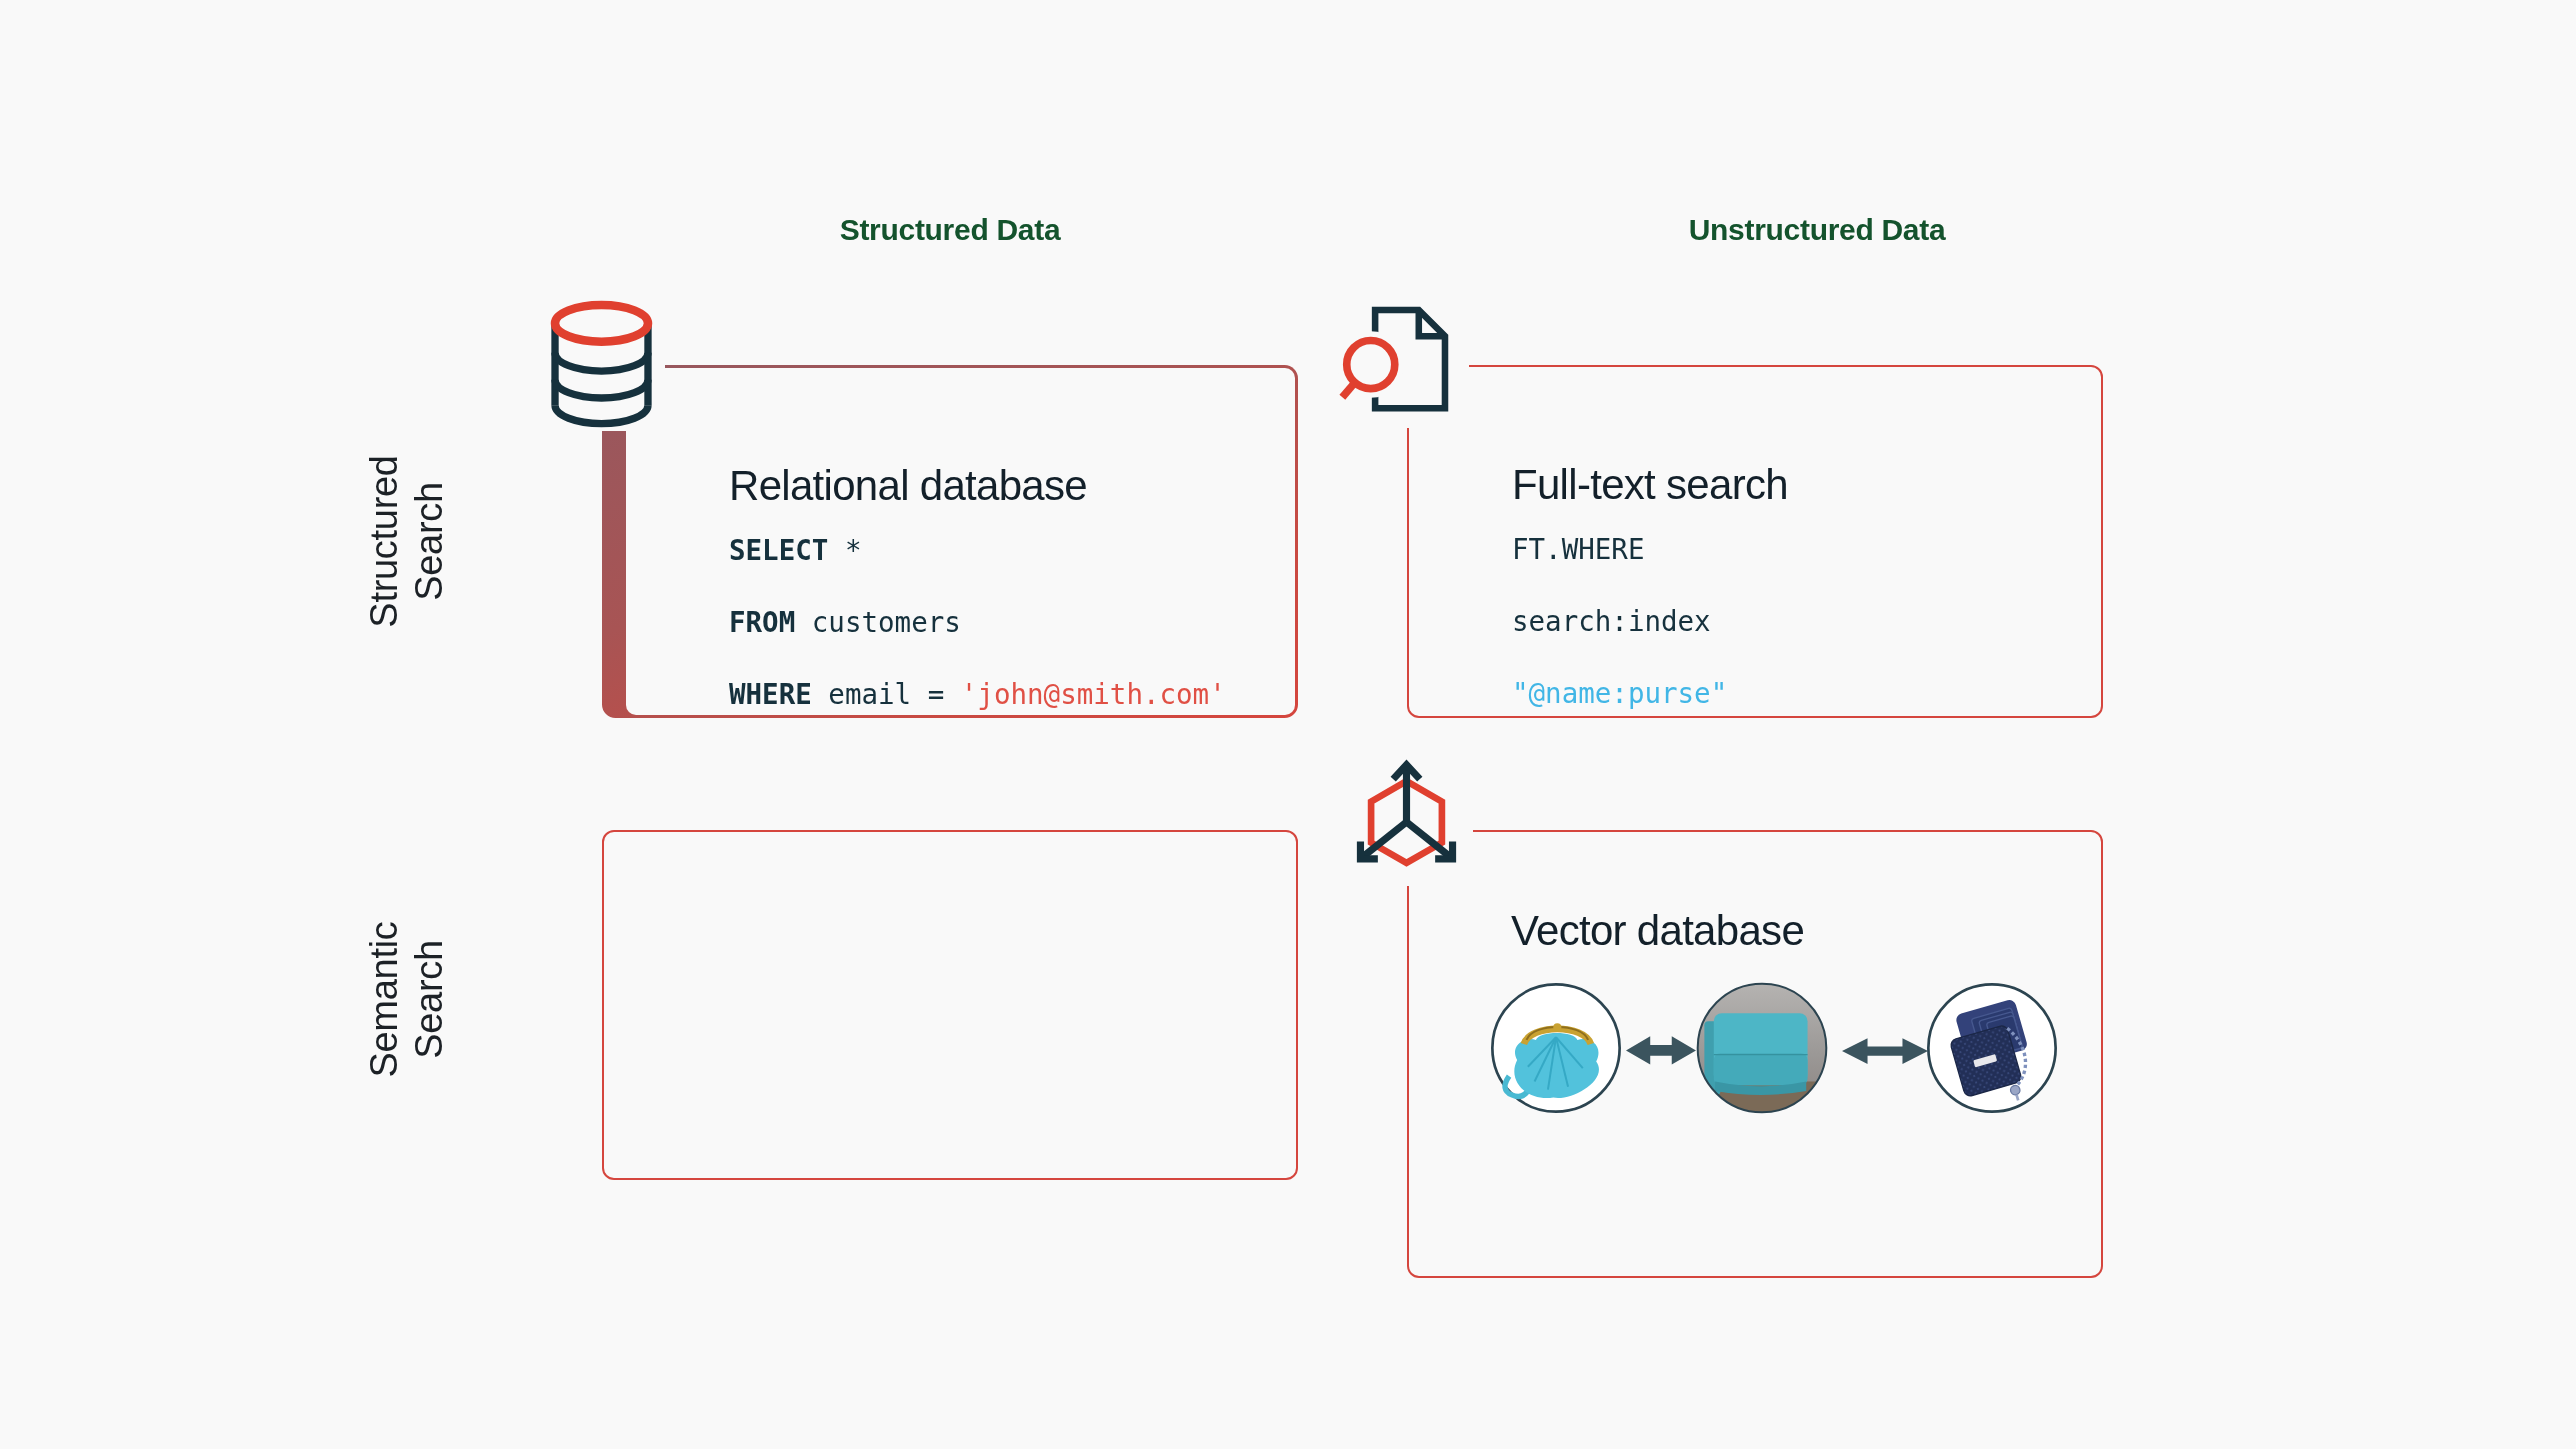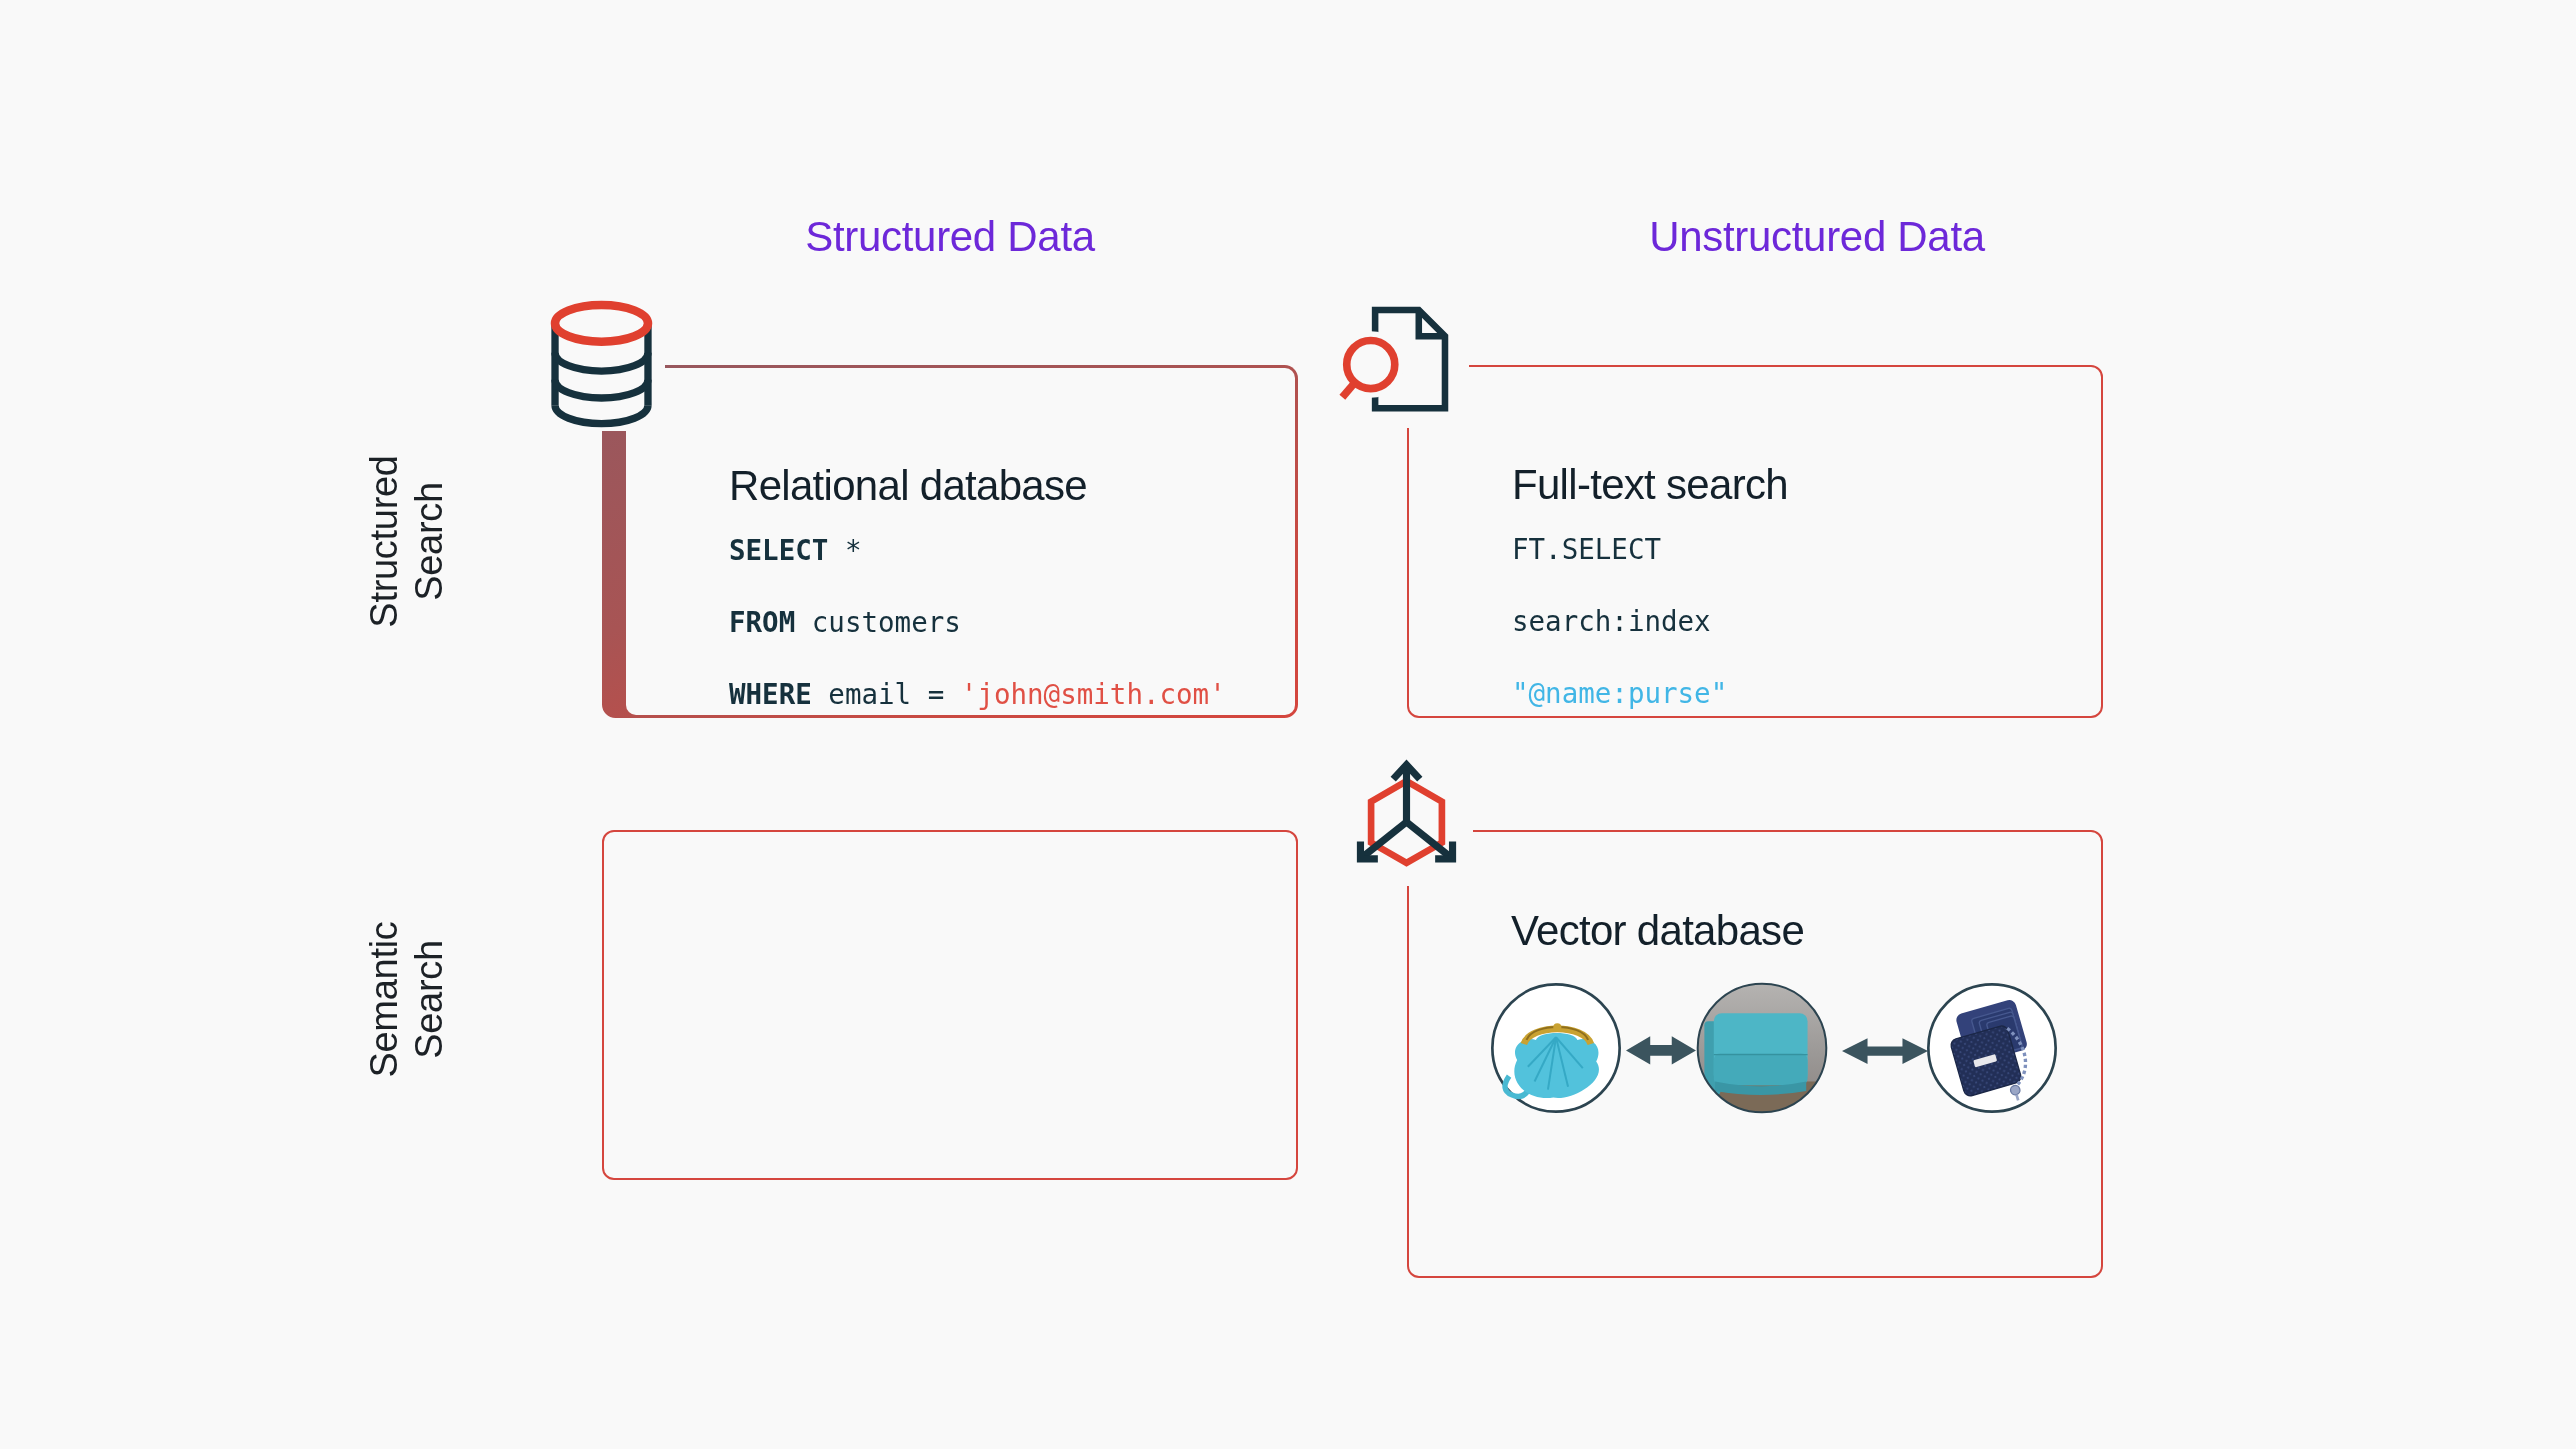--- a/index.html
+++ b/index.html
@@ -2,21 +2,21 @@
 <html style="font-size:10.7px"><head>
 <meta charset="utf-8">
 <style>
   html,body{margin:0;padding:0;background:#f9f9f9;}
   .stage{
     position:relative;width:2576px;height:1449px;background:#f9f9f9;
     font-family:"Liberation Sans",sans-serif;overflow:hidden;
   }
   .col-heading{
     position:absolute;width:696px;text-align:center;
-    font-size:42px;font-weight:400;color:#6d28d9;letter-spacing:-0.3px;
+    font-size:30px;font-weight:700;color:#14532d;letter-spacing:-0.3px;
   }
   .row-label{
     position:absolute;width:241px;height:107px;
     transform:rotate(-90deg);
     display:flex;flex-direction:column;align-items:center;justify-content:center;
     font-size:38px;font-weight:500;color:#1c2126;line-height:1.16;letter-spacing:-0.3px;
     text-align:center;
   }
   .box{
     position:absolute;border:2.7px solid #d5463e;border-radius:12px;
@@ -70,21 +70,21 @@
     <div class="box-inner">
       <div class="q-title">Relational database</div>
       <div class="code"><span class="kw">SELECT</span><span> *</span><br>
 <span class="kw">FROM</span><span> customers</span><br>
 <span class="kw">WHERE</span><span> email = </span><span class="str">'john@smith.com'</span></div>
     </div>
   </div>
 
   <div class="box" style="left:1407px;top:365px;width:696px;height:353px;">
     <div class="q-title">Full-text search</div>
-    <div class="code"><span>FT.SELECT</span><br>
+    <div class="code"><span>FT.WHERE</span><br>
 <span>search:index</span><br>
 <span class="qry">"@name:purse"</span></div>
   </div>
 
   <div class="box" style="left:602px;top:830px;width:696px;height:350px;"></div>
 
   <div class="box" style="left:1407px;top:830px;width:696px;height:448px;">
     <div class="q-title" style="top:75px;left:102px;">Vector database</div>
 
     <div class="product-circle" style="left:80px;top:149px;">

